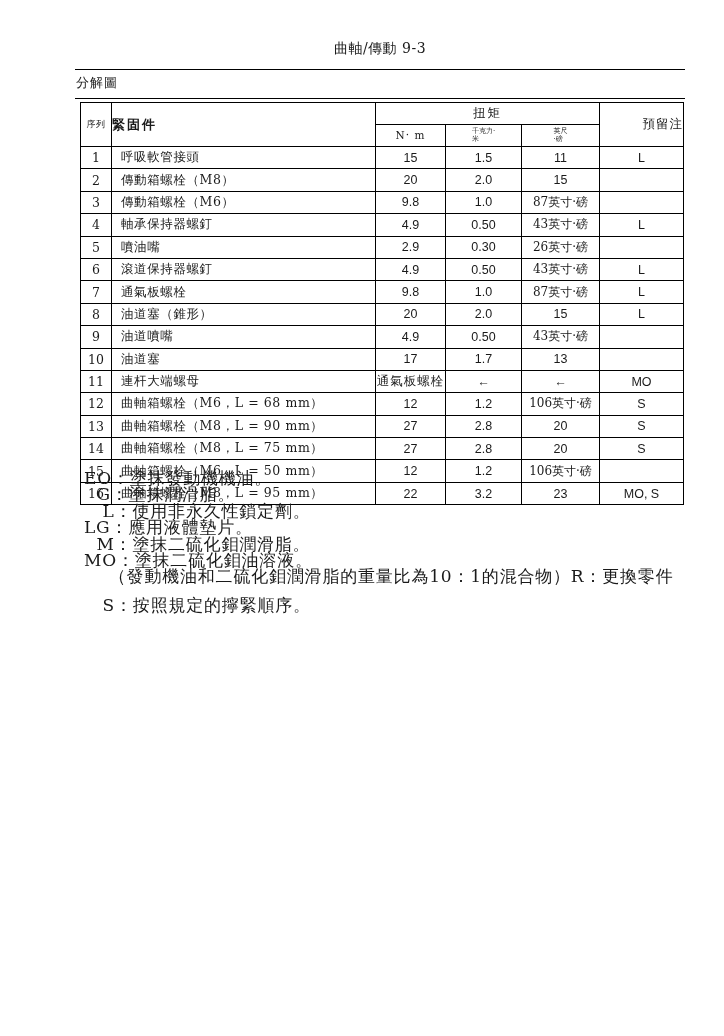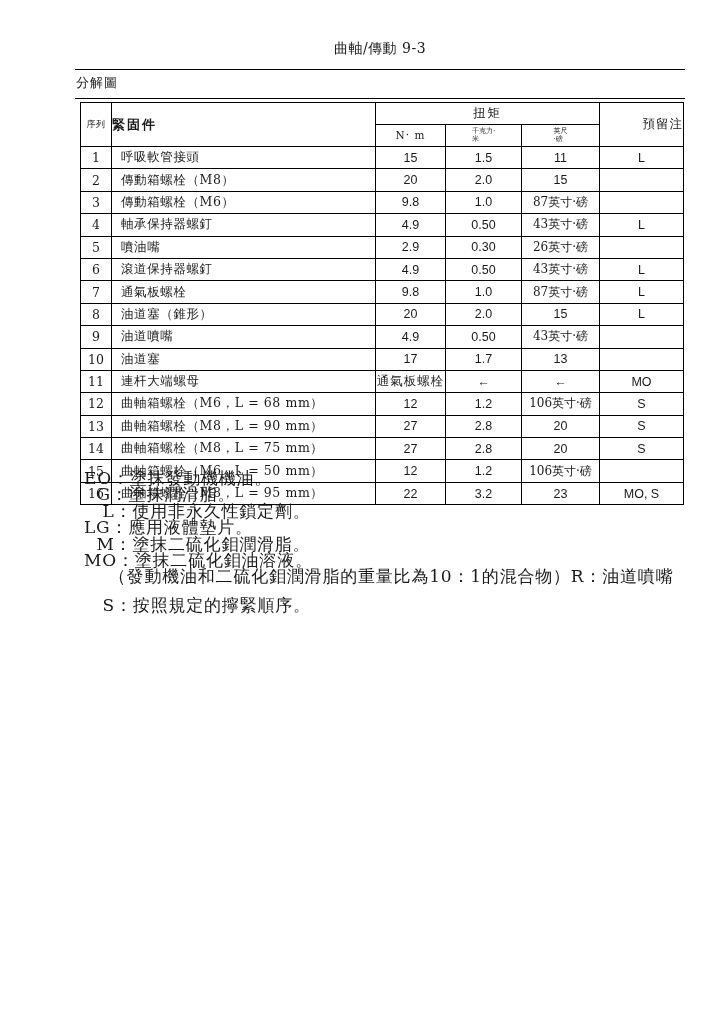--- a/index.html
+++ b/index.html
@@ -354,18 +354,18 @@
       </tbody>
   </table>
 
   <div class="notes" id="notes-block">
       <div class="note-line">EO：塗抹發動機機油。</div>
       <div class="note-line">  G：塗抹潤滑脂。</div>
       <div class="note-line">   L：使用非永久性鎖定劑。</div>
       <div class="note-line">LG：應用液體墊片。</div>
       <div class="note-line">  M：塗抹二硫化鉬潤滑脂。</div>
       <div class="note-line">MO：塗抹二硫化鉬油溶液。</div>
-      <div class="note-line">    （發動機油和二硫化鉬潤滑脂的重量比為10：1的混合物）R：油道噴嘴</div>
+      <div class="note-line">    （發動機油和二硫化鉬潤滑脂的重量比為10：1的混合物）R：更換零件</div>
       <div class="note-gap"></div>
       <div class="note-line">   S：按照規定的擰緊順序。</div>
     </div>
 
 </div>
 
 </body></html>

